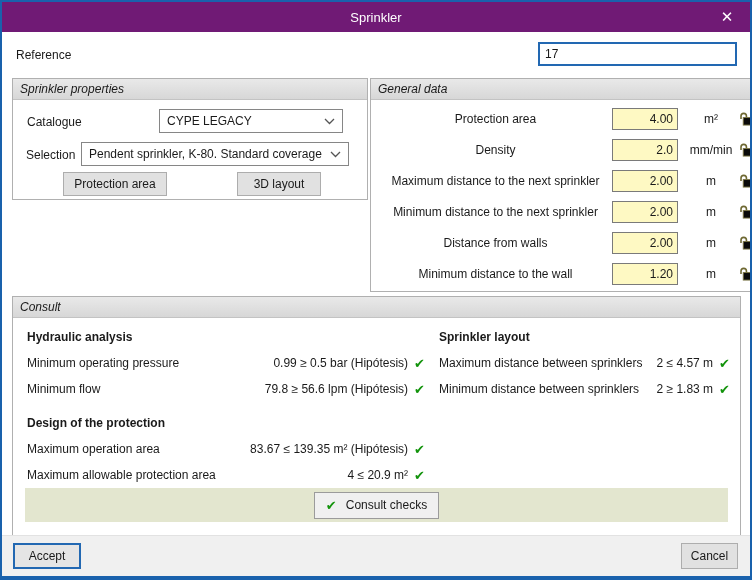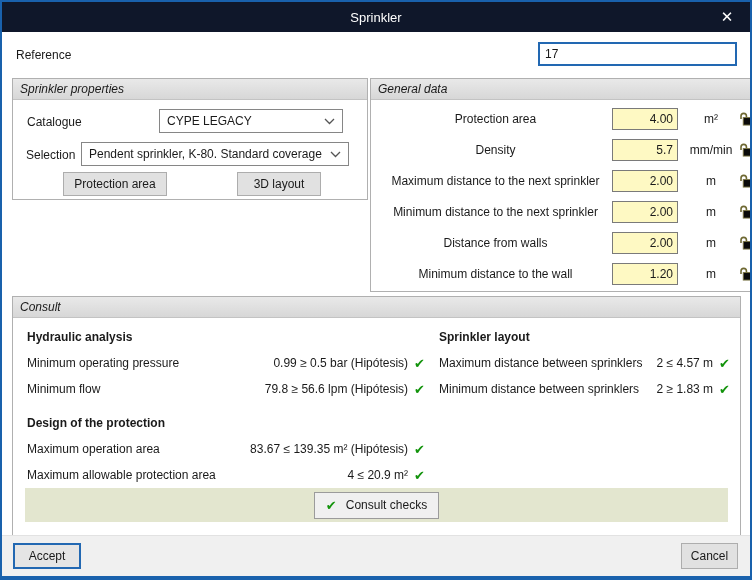--- a/index.html
+++ b/index.html
@@ -3,21 +3,21 @@
 <meta charset="utf-8">
 <style>
   html,body{margin:0;padding:0;background:#cfcfcf;}
   .window{
     position:relative;width:752px;height:580px;box-sizing:border-box;
     border:2px solid #1961ac;border-bottom-width:4px;background:#fff;
     font-family:"Liberation Sans","DejaVu Sans",sans-serif;font-size:12px;color:#1a1a1a;
     overflow:hidden;
   }
   .titlebar{
-    position:absolute;left:0;top:0;right:0;height:30px;background:#0f172a;
+    position:absolute;left:0;top:0;right:0;height:30px;background:#701a75;
     color:#fff;display:flex;align-items:center;justify-content:center;font-size:13px;
   }
   .close-btn{
     position:absolute;right:0;top:0;width:46px;height:30px;display:flex;
     align-items:center;justify-content:center;color:#fff;font-size:15px;cursor:default;
   }
   
   .ref-label{position:absolute;left:14px;top:46px;}
   .ref-input{
     position:absolute;left:536px;top:40px;width:199px;height:24px;box-sizing:border-box;
@@ -153,21 +153,21 @@
           <svg width="15" height="15" viewBox="0 0 16 16">
               <path d="M3.2 8.5 V5.4 a2.9 2.9 0 0 1 5.8 0 V7" fill="none" stroke="#6e6832" stroke-width="1.7"></path>
               <rect x="5.6" y="7" width="9" height="8" fill="#0a0a0a" stroke="#7a7444" stroke-width="1"></rect>
             </svg>
         </span>
       </div>
 
       <div class="gd-row">
         <span class="lbl">Density</span>
         <span class="val">
-            <span>5.7</span>
+            <span>2.0</span>
           </span>
         <span class="unit">mm/min</span>
         <span class="lock">
           <svg width="15" height="15" viewBox="0 0 16 16">
               <path d="M3.2 8.5 V5.4 a2.9 2.9 0 0 1 5.8 0 V7" fill="none" stroke="#6e6832" stroke-width="1.7"></path>
               <rect x="5.6" y="7" width="9" height="8" fill="#0a0a0a" stroke="#7a7444" stroke-width="1"></rect>
             </svg>
         </span>
       </div>
 

